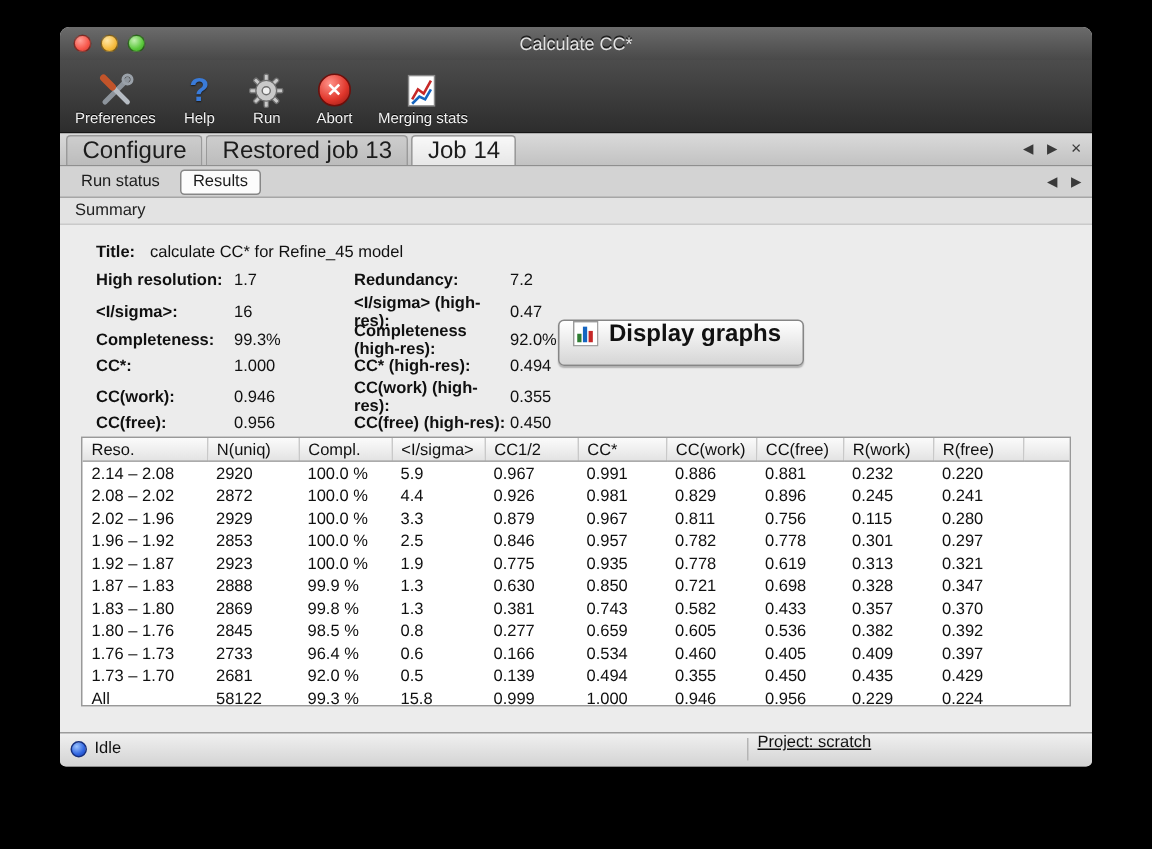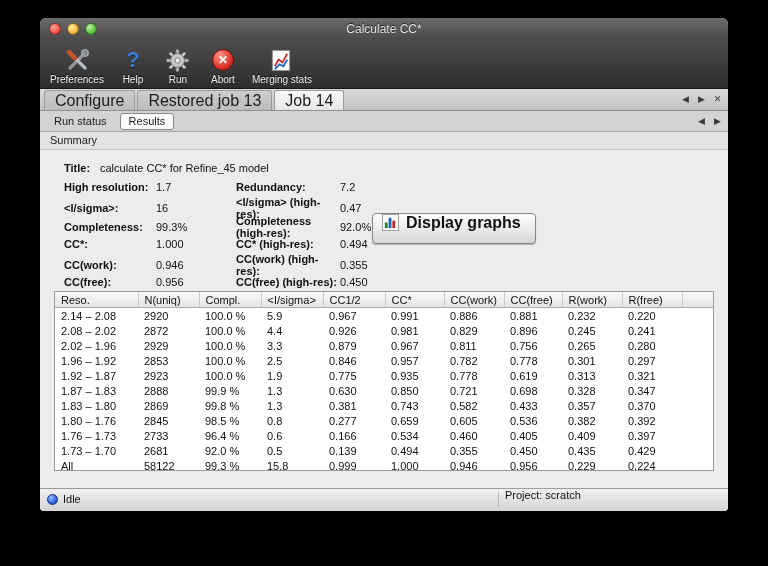--- a/index.html
+++ b/index.html
@@ -70,21 +70,21 @@
   thead th.filler { border-right:none; }
   tbody td { height:15px; padding:0 0 0 6px; white-space:nowrap; overflow:hidden; }
 
   
   .statusbar { height:22px; flex:none; background:linear-gradient(#f0f0f0,#d3d3d3); border-top:1px solid #9c9c9c;
                position:relative; font-size:11px; color:#111; }
   .led { position:absolute; left:7px; top:5px; width:11px; height:11px; border-radius:50%; box-sizing:border-box;
          background:radial-gradient(circle at 35% 30%, #9cc4ff, #2f64e0 60%, #1a3fae); border:1px solid #16307f; }
   .status-text { position:absolute; left:23px; top:4px; }
   .statusdiv { position:absolute; left:458px; top:3px; width:1px; height:15px; background:#b5b5b5; }
-  .project-text { position:absolute; left:465px; top:0; }
+  .project-text { position:absolute; left:465px; top:0;text-decoration:underline; }
 </style>
 </head>
 <body>
 
 <div class="window">
 
   <div class="titlebar">
     <div class="traffic">
       <span class="tl red"></span>
       <span class="tl yellow"></span>
@@ -287,21 +287,21 @@
             </tr>
             <tr>
               <td>2.02 – 1.96</td>
               <td>2929</td>
               <td>100.0 %</td>
               <td>3.3</td>
               <td>0.879</td>
               <td>0.967</td>
               <td>0.811</td>
               <td>0.756</td>
-              <td>0.265</td>
+              <td>0.115</td>
               <td>0.280</td>
               <td></td>
             </tr>
             <tr>
               <td>1.96 – 1.92</td>
               <td>2853</td>
               <td>100.0 %</td>
               <td>2.5</td>
               <td>0.846</td>
               <td>0.957</td>

